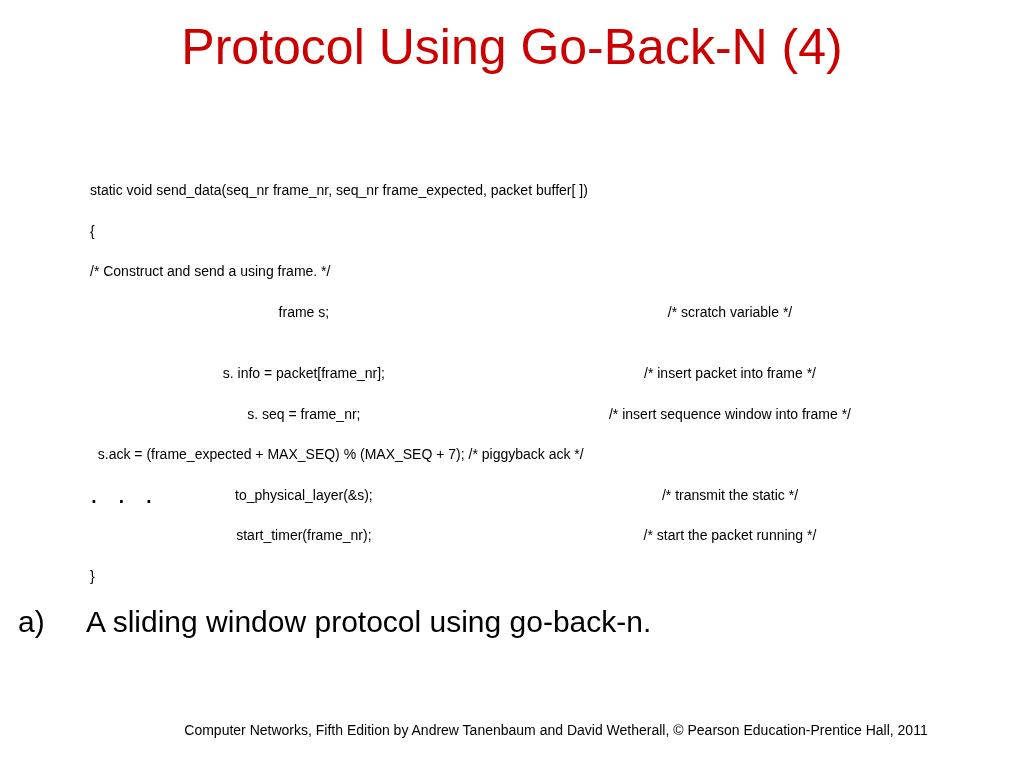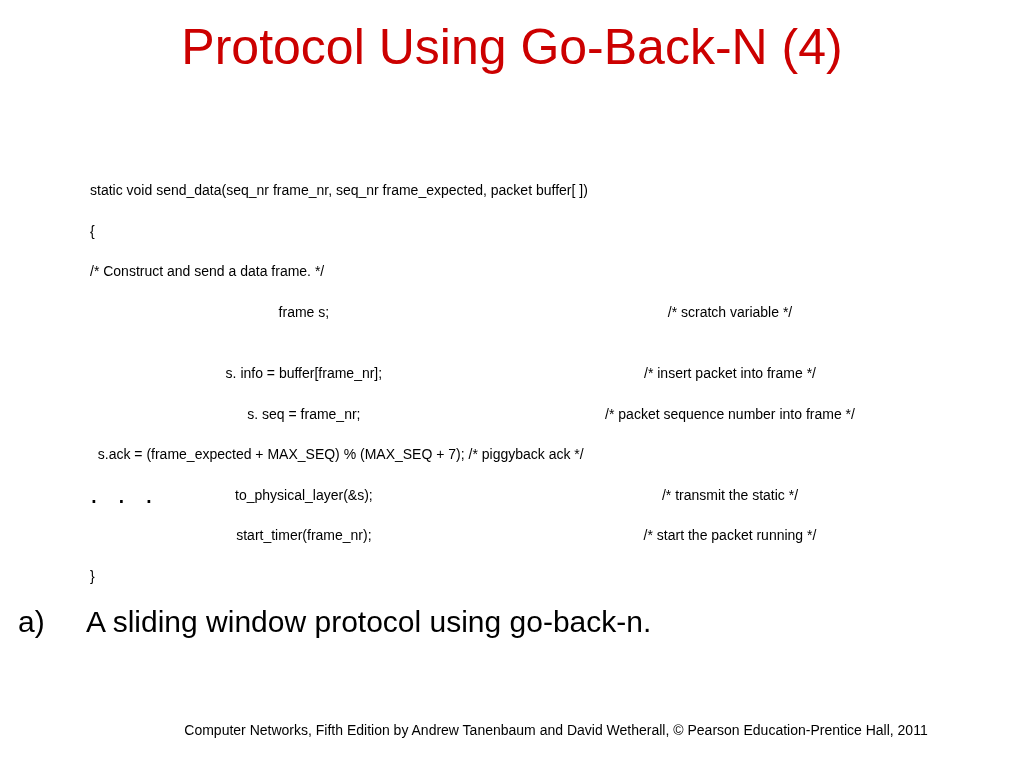--- a/index.html
+++ b/index.html
@@ -76,25 +76,25 @@
 </head>
 <body>
 
 <div class="slide">
 
   <div class="title">Protocol Using Go-Back-N (4)</div>
 
   <div class="code-block">
 <span class="code-line">static void send_data(seq_nr frame_nr, seq_nr frame_expected, packet buffer[ ])</span>
 <span class="code-line">{</span>
-<span class="code-line">/* Construct and send a data frame. */</span>
+<span class="code-line">/* Construct and send a using frame. */</span>
 <span class="code-row"><span class="code-left">  frame s;</span><span class="code-right comment">/* scratch variable */</span></span>
 <span class="code-line"></span>
-<span class="code-row"><span class="code-left">  s. info = buffer[frame_nr];</span><span class="code-right comment">/* insert packet into frame */</span></span>
-<span class="code-row"><span class="code-left">  s. seq = frame_nr;</span><span class="code-right comment">/* packet sequence number into frame */</span></span>
+<span class="code-row"><span class="code-left">  s. info = packet[frame_nr];</span><span class="code-right comment">/* insert packet into frame */</span></span>
+<span class="code-row"><span class="code-left">  s. seq = frame_nr;</span><span class="code-right comment">/* insert sequence window into frame */</span></span>
 <span class="code-line">  s.ack = (frame_expected + MAX_SEQ) % (MAX_SEQ + 7); /* piggyback ack */</span>
 <span class="code-row"><span class="code-left">  to_physical_layer(&amp;s);</span><span class="code-right comment">/* transmit the static */</span></span>
 <span class="code-row"><span class="code-left">  start_timer(frame_nr);</span><span class="code-right comment">/* start the packet running */</span></span>
 <span class="code-line">}</span>
   </div>
 
   <div class="ellipsis">. . .</div>
 
   <div class="caption-row">
     <div class="caption-label">a)</div>

